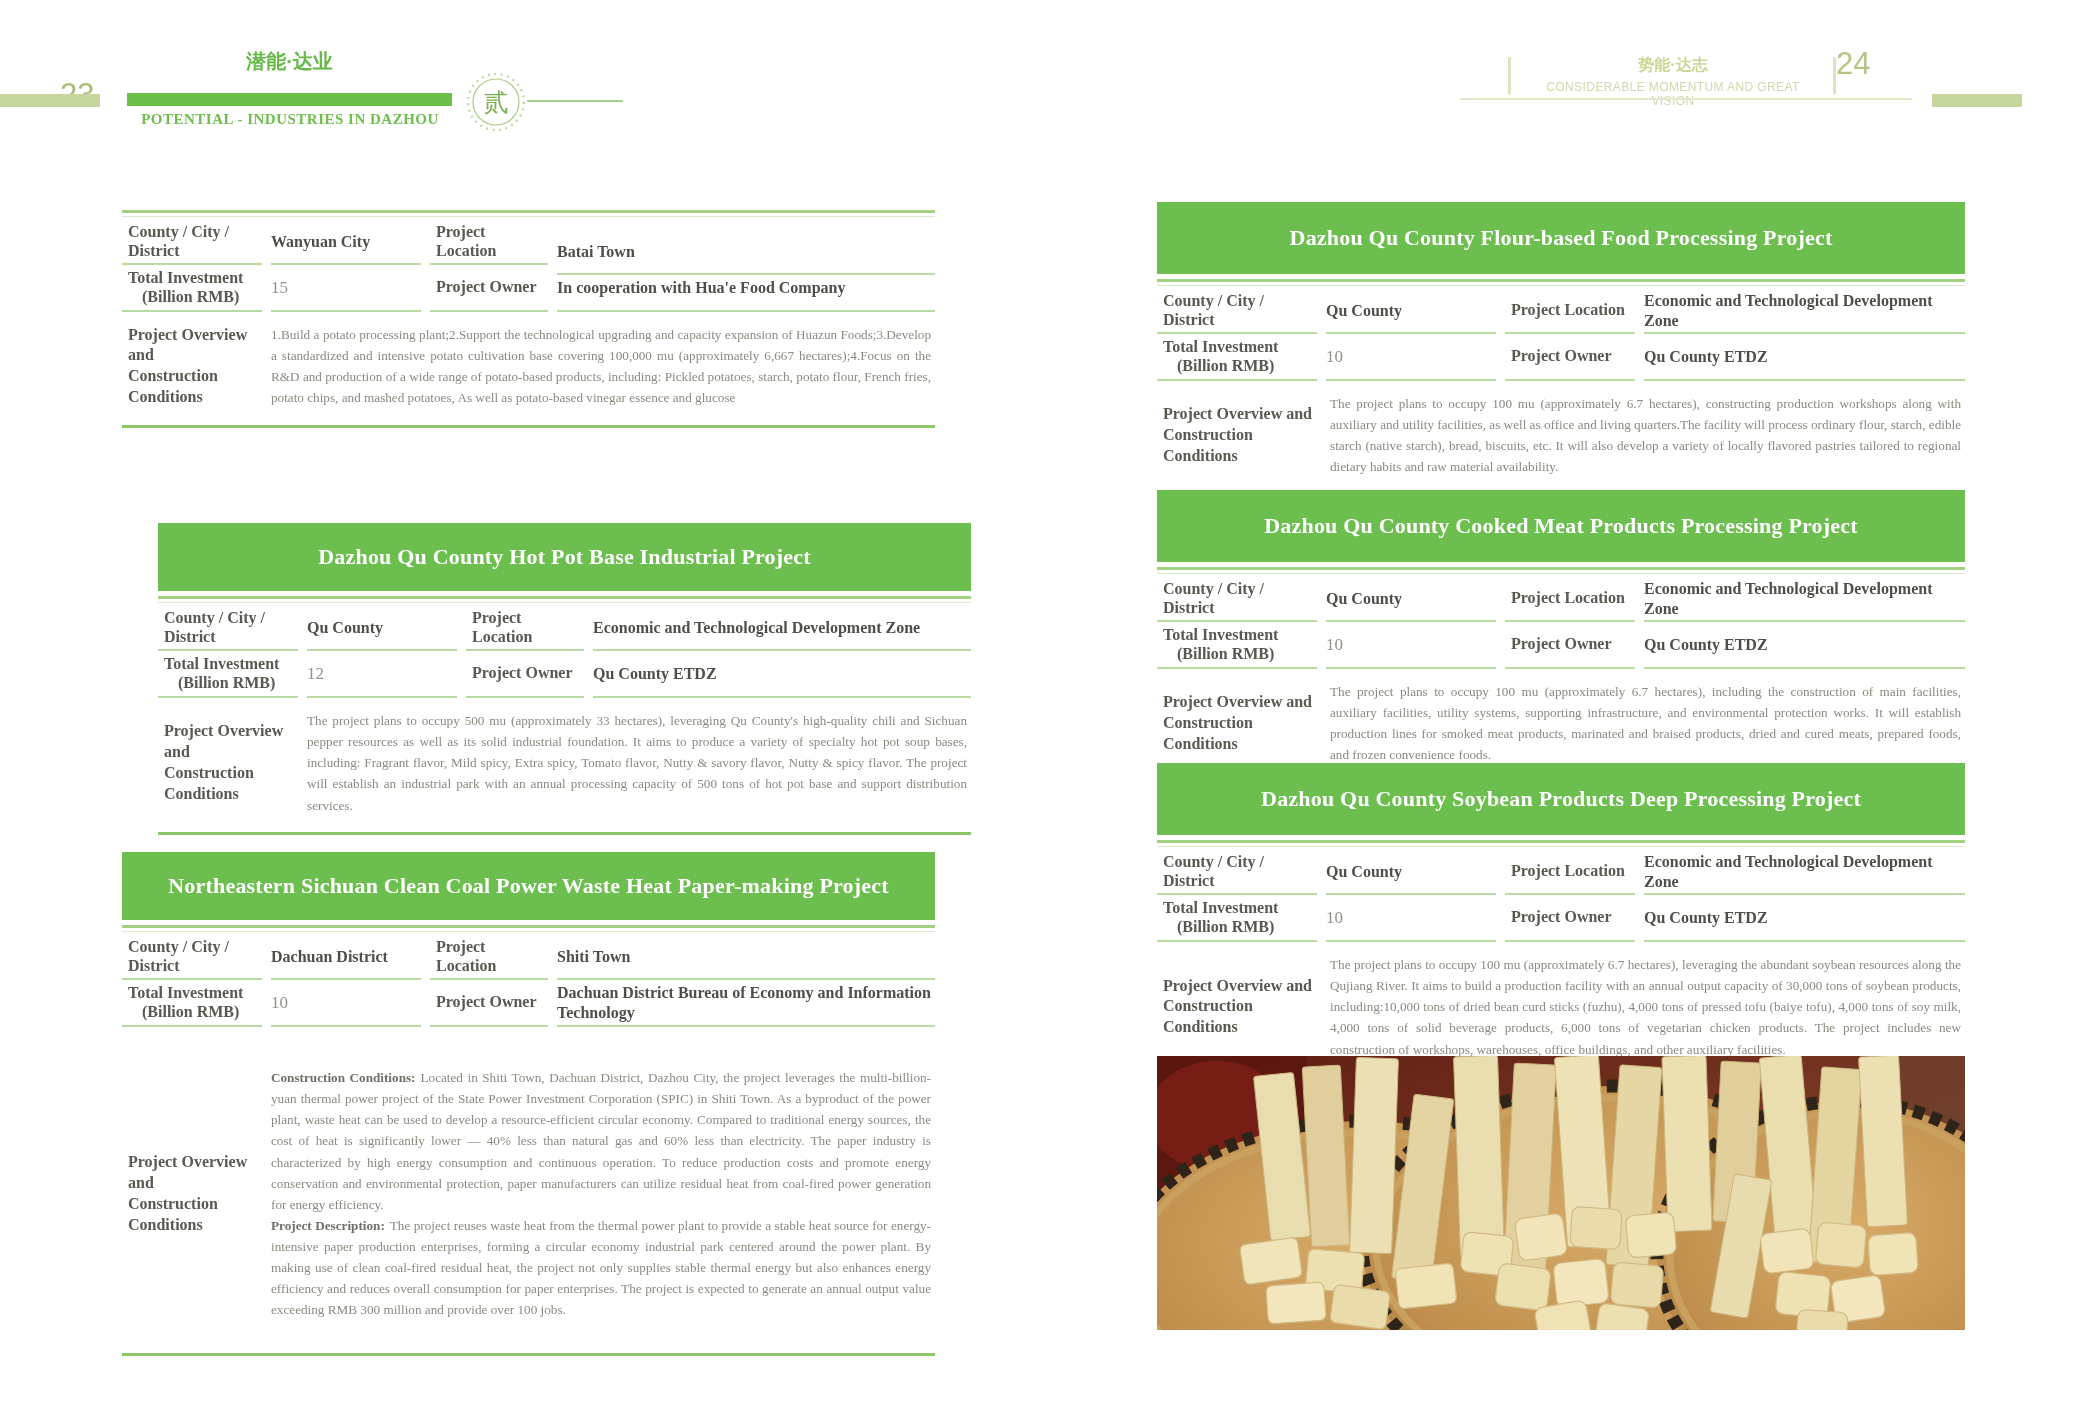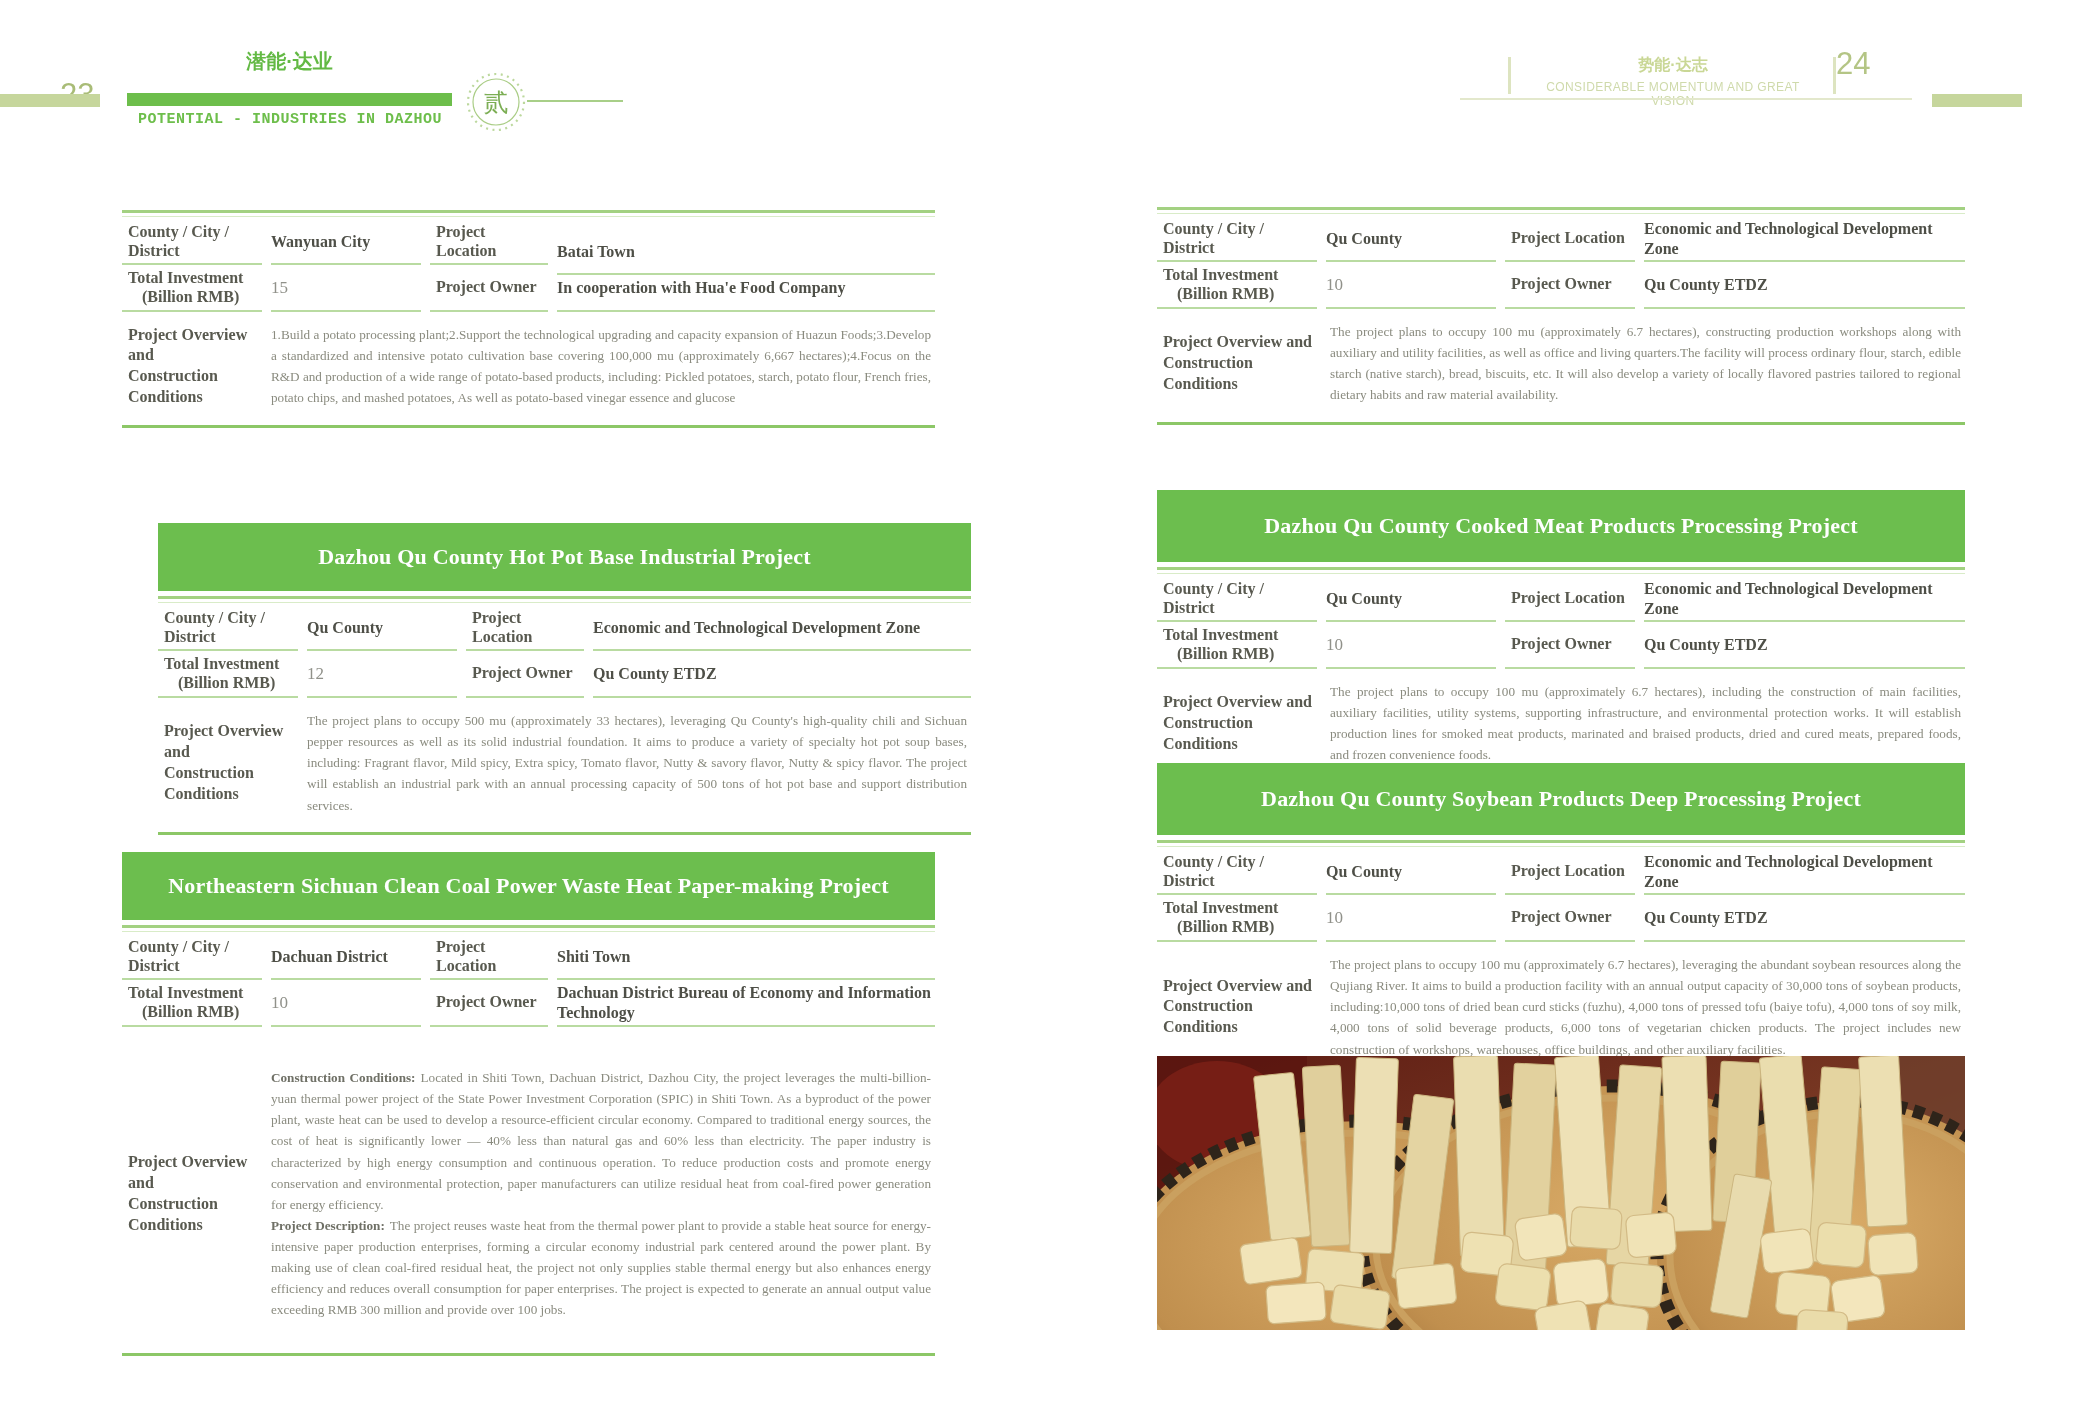--- a/index.html
+++ b/index.html
@@ -9,21 +9,21 @@
   
   .pagenum{position:absolute;font-family:"Liberation Sans","DejaVu Sans",sans-serif;
            font-size:31px;color:#a9bc77;}
   .edgebar{position:absolute;background:#c6d69c;}
   .hl-cn{position:absolute;left:127px;top:48px;width:325px;text-align:center;
          font-size:20px;font-weight:bold;color:#63b944;
          font-family:"Liberation Sans","DejaVu Sans",sans-serif;}
   .hl-bar{position:absolute;left:127px;top:93px;width:325px;height:13px;background:#6dbe4b;}
   .hl-en{position:absolute;left:120px;top:111px;width:340px;text-align:center;
          font-size:15px;font-weight:bold;color:#6dbe4b;letter-spacing:.5px;
-         font-family:Liberation Mono, monospace;}
+         font-family:Liberation Serif, serif;}
   .seal{position:absolute;left:466px;top:72px;}
   .seal-line{position:absolute;left:527px;top:100px;width:96px;height:2px;background:#a8cf88;}
 
   .hr-box{position:absolute;left:1538px;top:55px;width:270px;text-align:center;
           font-family:Liberation Sans, sans-serif;}
   .hr-cn{font-size:16px;font-weight:bold;color:#c9d795;}
   .hr-en{font-size:12px;color:#cfdaab;letter-spacing:.4px;margin-top:4px;}
   .vbar{position:absolute;top:57px;width:3px;height:37px;background:#dde4c0;}
   .hr-line{position:absolute;left:1460px;top:98px;width:452px;height:2px;background:#e3e8cc;}
 
@@ -177,20 +177,23 @@
         <span>Construction Conditions</span>
       </div>
       <div class="para">
         <span class="pblock"><b>Construction Conditions:</b><span>Located in Shiti Town, Dachuan District, Dazhou City, the project leverages the multi-billion-yuan thermal power project of the State Power Investment Corporation (SPIC) in Shiti Town. As a byproduct of the power plant, waste heat can be used to develop a resource-efficient circular economy. Compared to traditional energy sources, the cost of heat is significantly lower — 40% less than natural gas and 60% less than electricity. The paper industry is characterized by high energy consumption and continuous operation. To reduce production costs and promote energy conservation and environmental protection, paper manufacturers can utilize residual heat from coal-fired power generation for energy efficiency.</span></span>
         <span class="pblock"><b>Project Description:</b><span>The project reuses waste heat from the thermal power plant to provide a stable heat source for energy-intensive paper production enterprises, forming a circular economy industrial park centered around the power plant. By making use of clean coal-fired residual heat, the project not only supplies stable thermal energy but also enhances energy efficiency and reduces overall consumption for paper enterprises. The project is expected to generate an annual output value exceeding RMB 300 million and provide over 100 jobs.</span></span>
       </div>
     </div>
   </section>
 
   <section class="ptable pright p3" style="top:202px;">
+    <div class="tbar">
+      <span>Dazhou Qu County Flour-based Food Processing Project</span>
+    </div>
     <div class="dbl"></div>
     <div class="trow rgrid r1">
       <div class="cell label">County / City / District</div>
       <div class="cell value">Qu County</div>
       <div class="cell label">Project Location</div>
       <div class="cell value">Economic and Technological Development Zone</div>
     </div>
     <div class="trow rgrid r2">
       <div class="cell label inv">
         <span>Total Investment</span>

